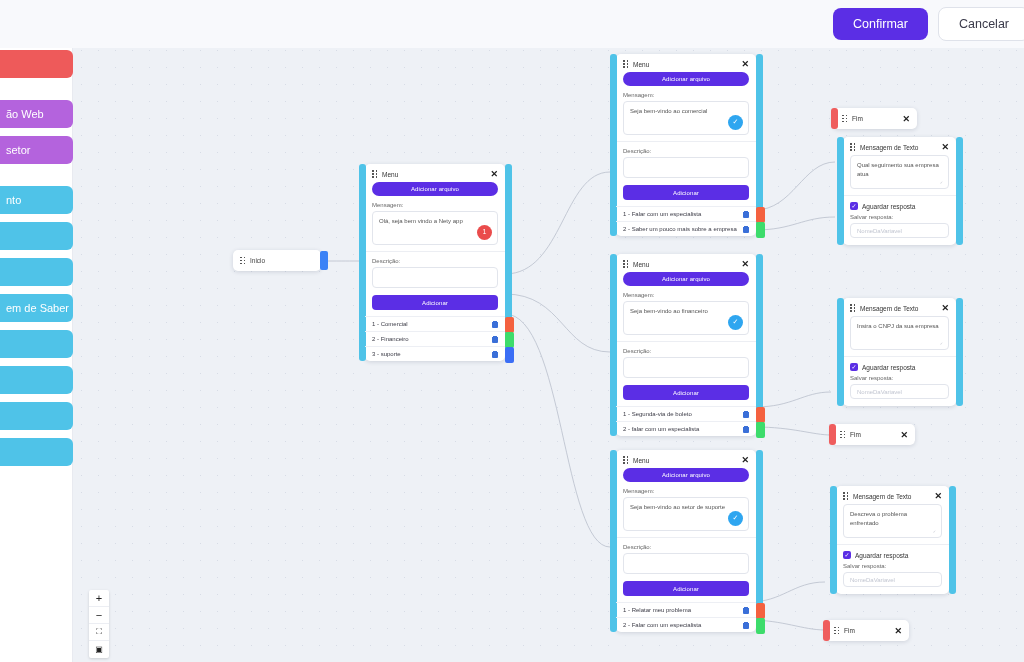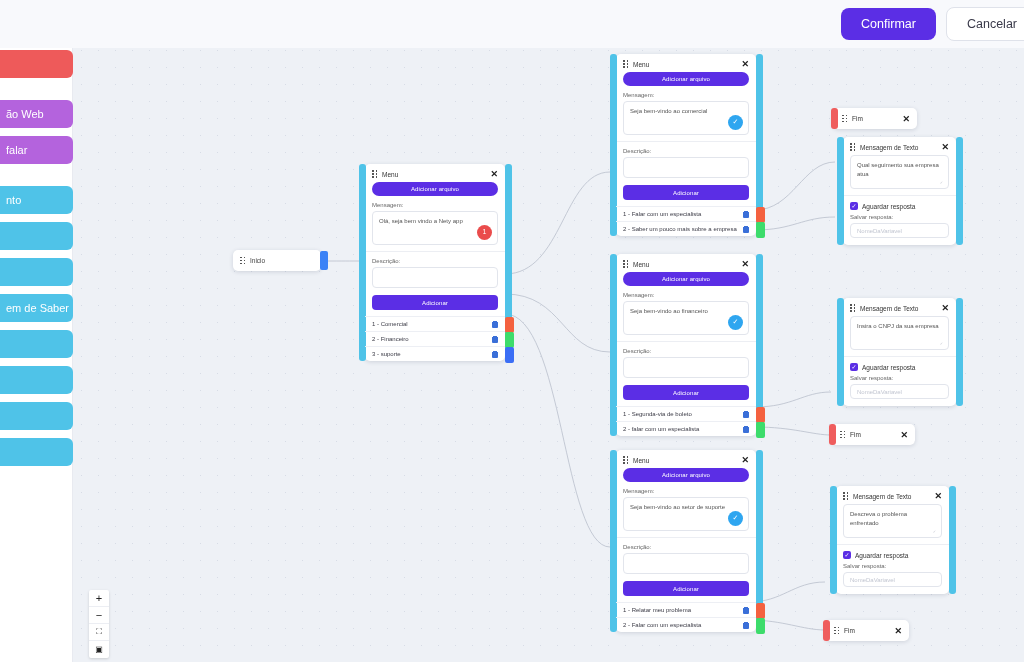--- a/index.html
+++ b/index.html
@@ -9,21 +9,21 @@
     background:#f4f6fa;
     position:relative;
     -webkit-font-smoothing:antialiased;
   }
 
   
   .topbar{
     position:absolute; top:0; left:0; width:1024px; height:48px;
     background:#f8f9fc; z-index:40;
     display:flex; align-items:center; justify-content:flex-end;
-    padding-right:0px;
+    padding-right:8px;
   }
   .btn-confirm{
     background:#5b2ee5; color:#fff; border:none; border-radius:8px;
     font-size:12.5px; padding:9px 20px; cursor:pointer; font-weight:500;
     margin-right:10px;
   }
   .btn-cancel{
     background:#fff; color:#3a3a4a; border:1px solid #dfe2ea; border-radius:8px;
     font-size:12.5px; padding:9px 20px; cursor:pointer; font-weight:500;
     margin-right:-14px; white-space:nowrap;
@@ -189,21 +189,21 @@
 <div class="palette">
   <div style="height:8px"></div>
   <div class="pal-item pal-red">
       <span></span>
     </div>
   <div class="pal-gap"></div>
   <div class="pal-item pal-purple">
       <span>ão Web</span>
     </div>
   <div class="pal-item pal-purple">
-      <span>falar</span>
+      <span>setor</span>
     </div>
   <div class="pal-gap"></div>
   <div class="pal-item pal-blue">
       <span>nto</span>
     </div>
   <div class="pal-item pal-blue">
       <span></span>
     </div>
   <div class="pal-item pal-blue">
       <span></span>

